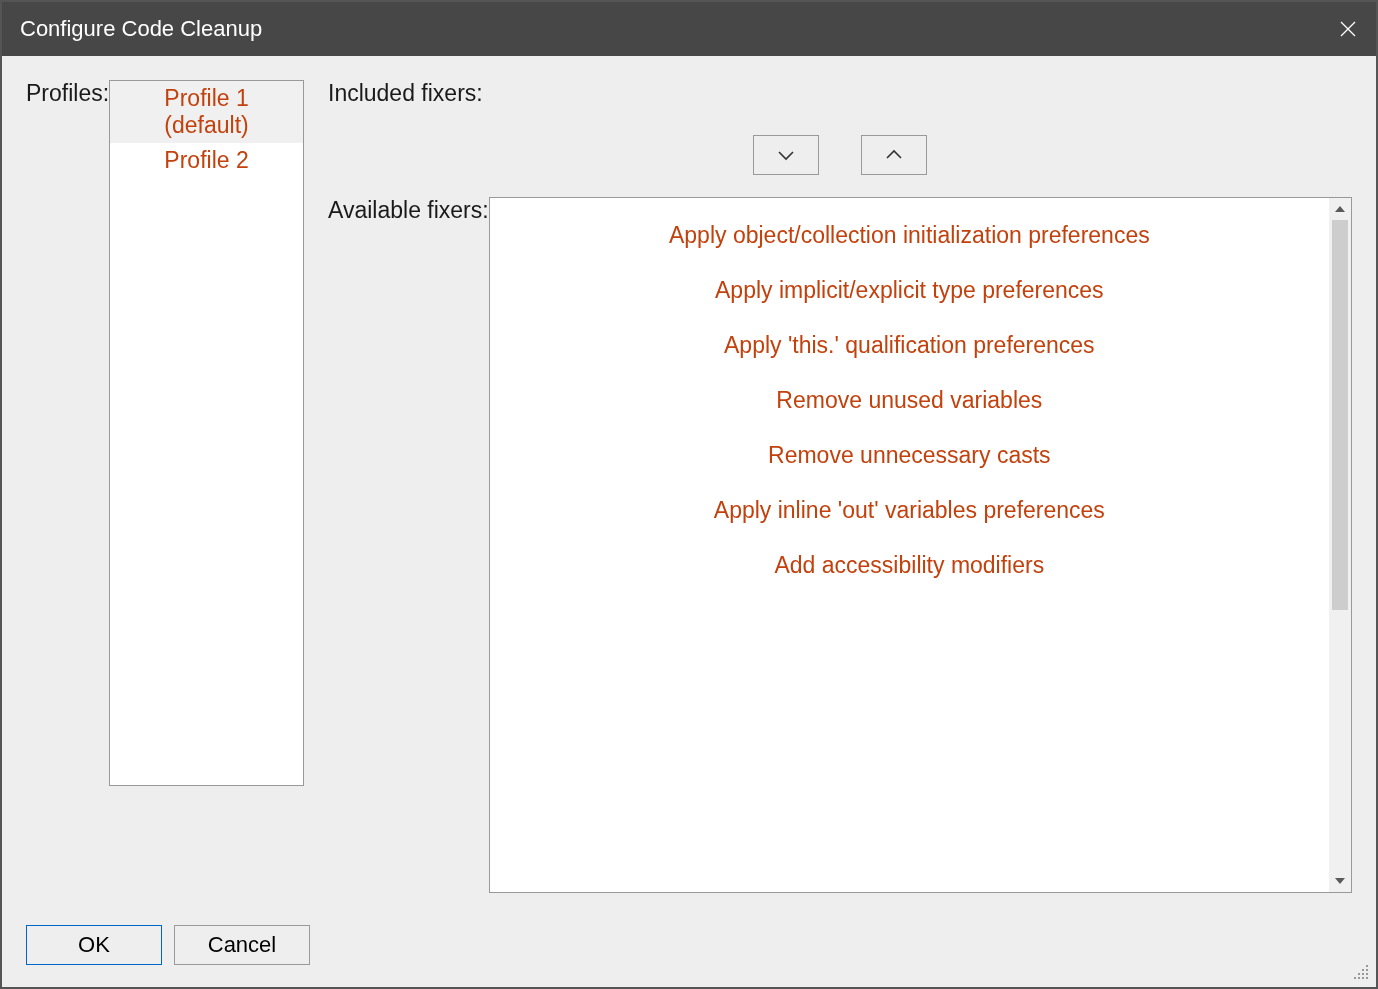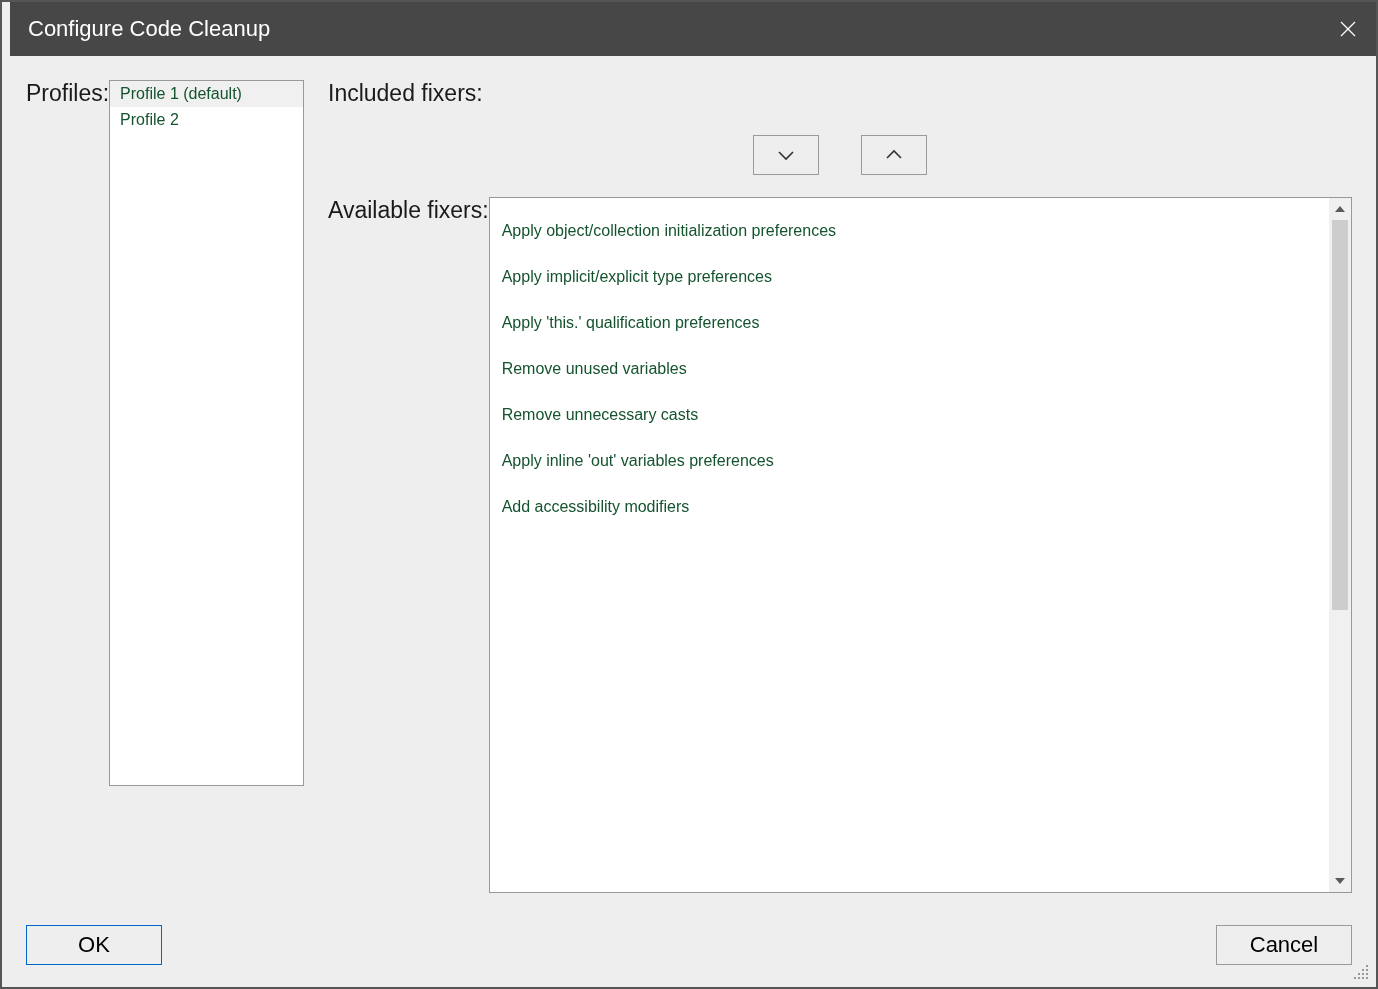--- a/index.html
+++ b/index.html
@@ -19,21 +19,20 @@
       flex-direction: column;
     }
     .titlebar {
       background: #474747;
       color: #fff;
       height: 54px;
       display: flex;
       align-items: center;
       justify-content: space-between;
       padding: 0 0 0 18px;
-      margin-left: 8px;
     }
     .titlebar-title {
       font-size: 22px;
       font-weight: 400;
     }
     .titlebar-close {
       width: 56px;
       height: 54px;
       display: flex;
       align-items: center;
@@ -71,24 +70,25 @@
       overflow: hidden;
     }
     .profiles-box {
       height: 706px;
     }
     .included-box {
       height: 278px;
       overflow-y: auto;
     }
     .list-item {
-      font-size: 16px;
+      font-size: 23px;
       padding: 4px 10px;
-      color: #14532d;
+      color: #c2410c;
       cursor: default;
+      text-align: center;
     }
     .list-item.selected {
       background: #f0f0f0;
     }
     .arrow-row {
       display: flex;
       justify-content: center;
       gap: 42px;
       padding: 22px 0 22px 0;
     }
@@ -148,21 +148,21 @@
     .scroll-thumb {
       position: absolute;
       top: 0;
       left: 3px;
       right: 3px;
       height: 60%;
       background: #cdcdcd;
     }
     .button-row {
       display: flex;
-      justify-content: space-between;
+      justify-content: flex-start;
       gap: 12px;
       padding: 32px 24px 22px 24px;
       align-items: center;
     }
     .dlg-button {
       width: 136px;
       height: 40px;
       font-size: 22px;
       background: #eeeeee;
       border: 1px solid #9a9a9a;

